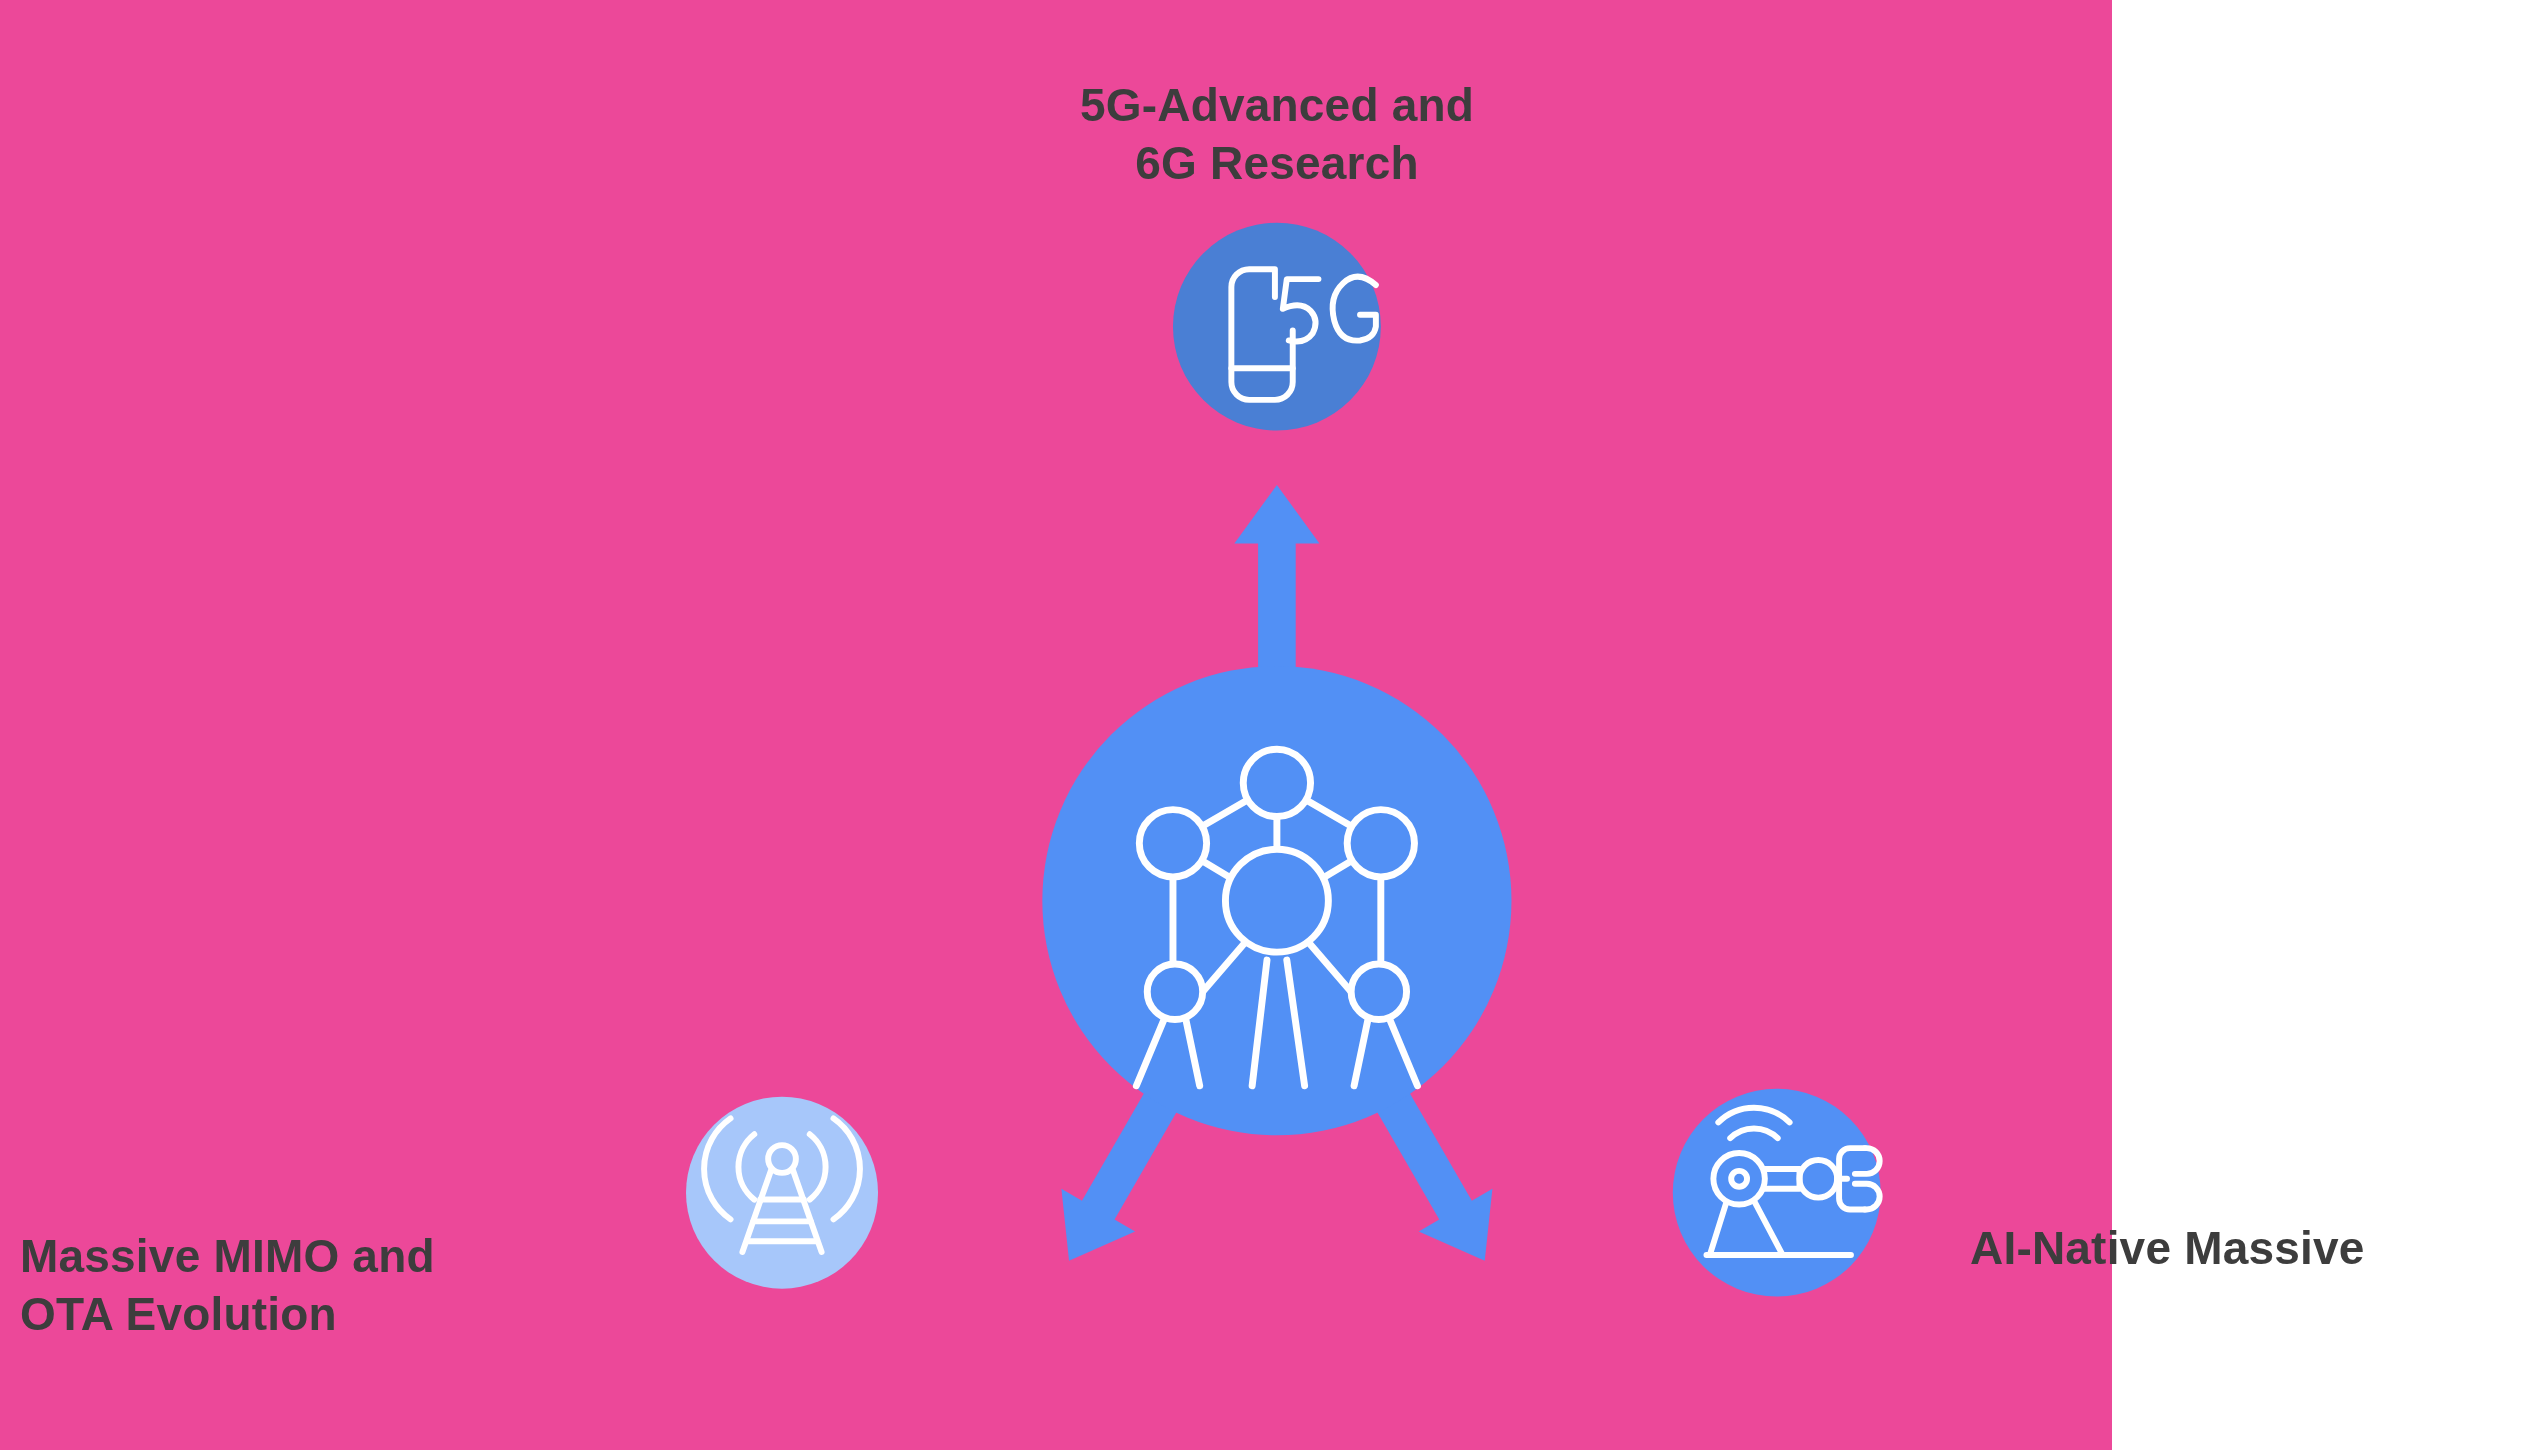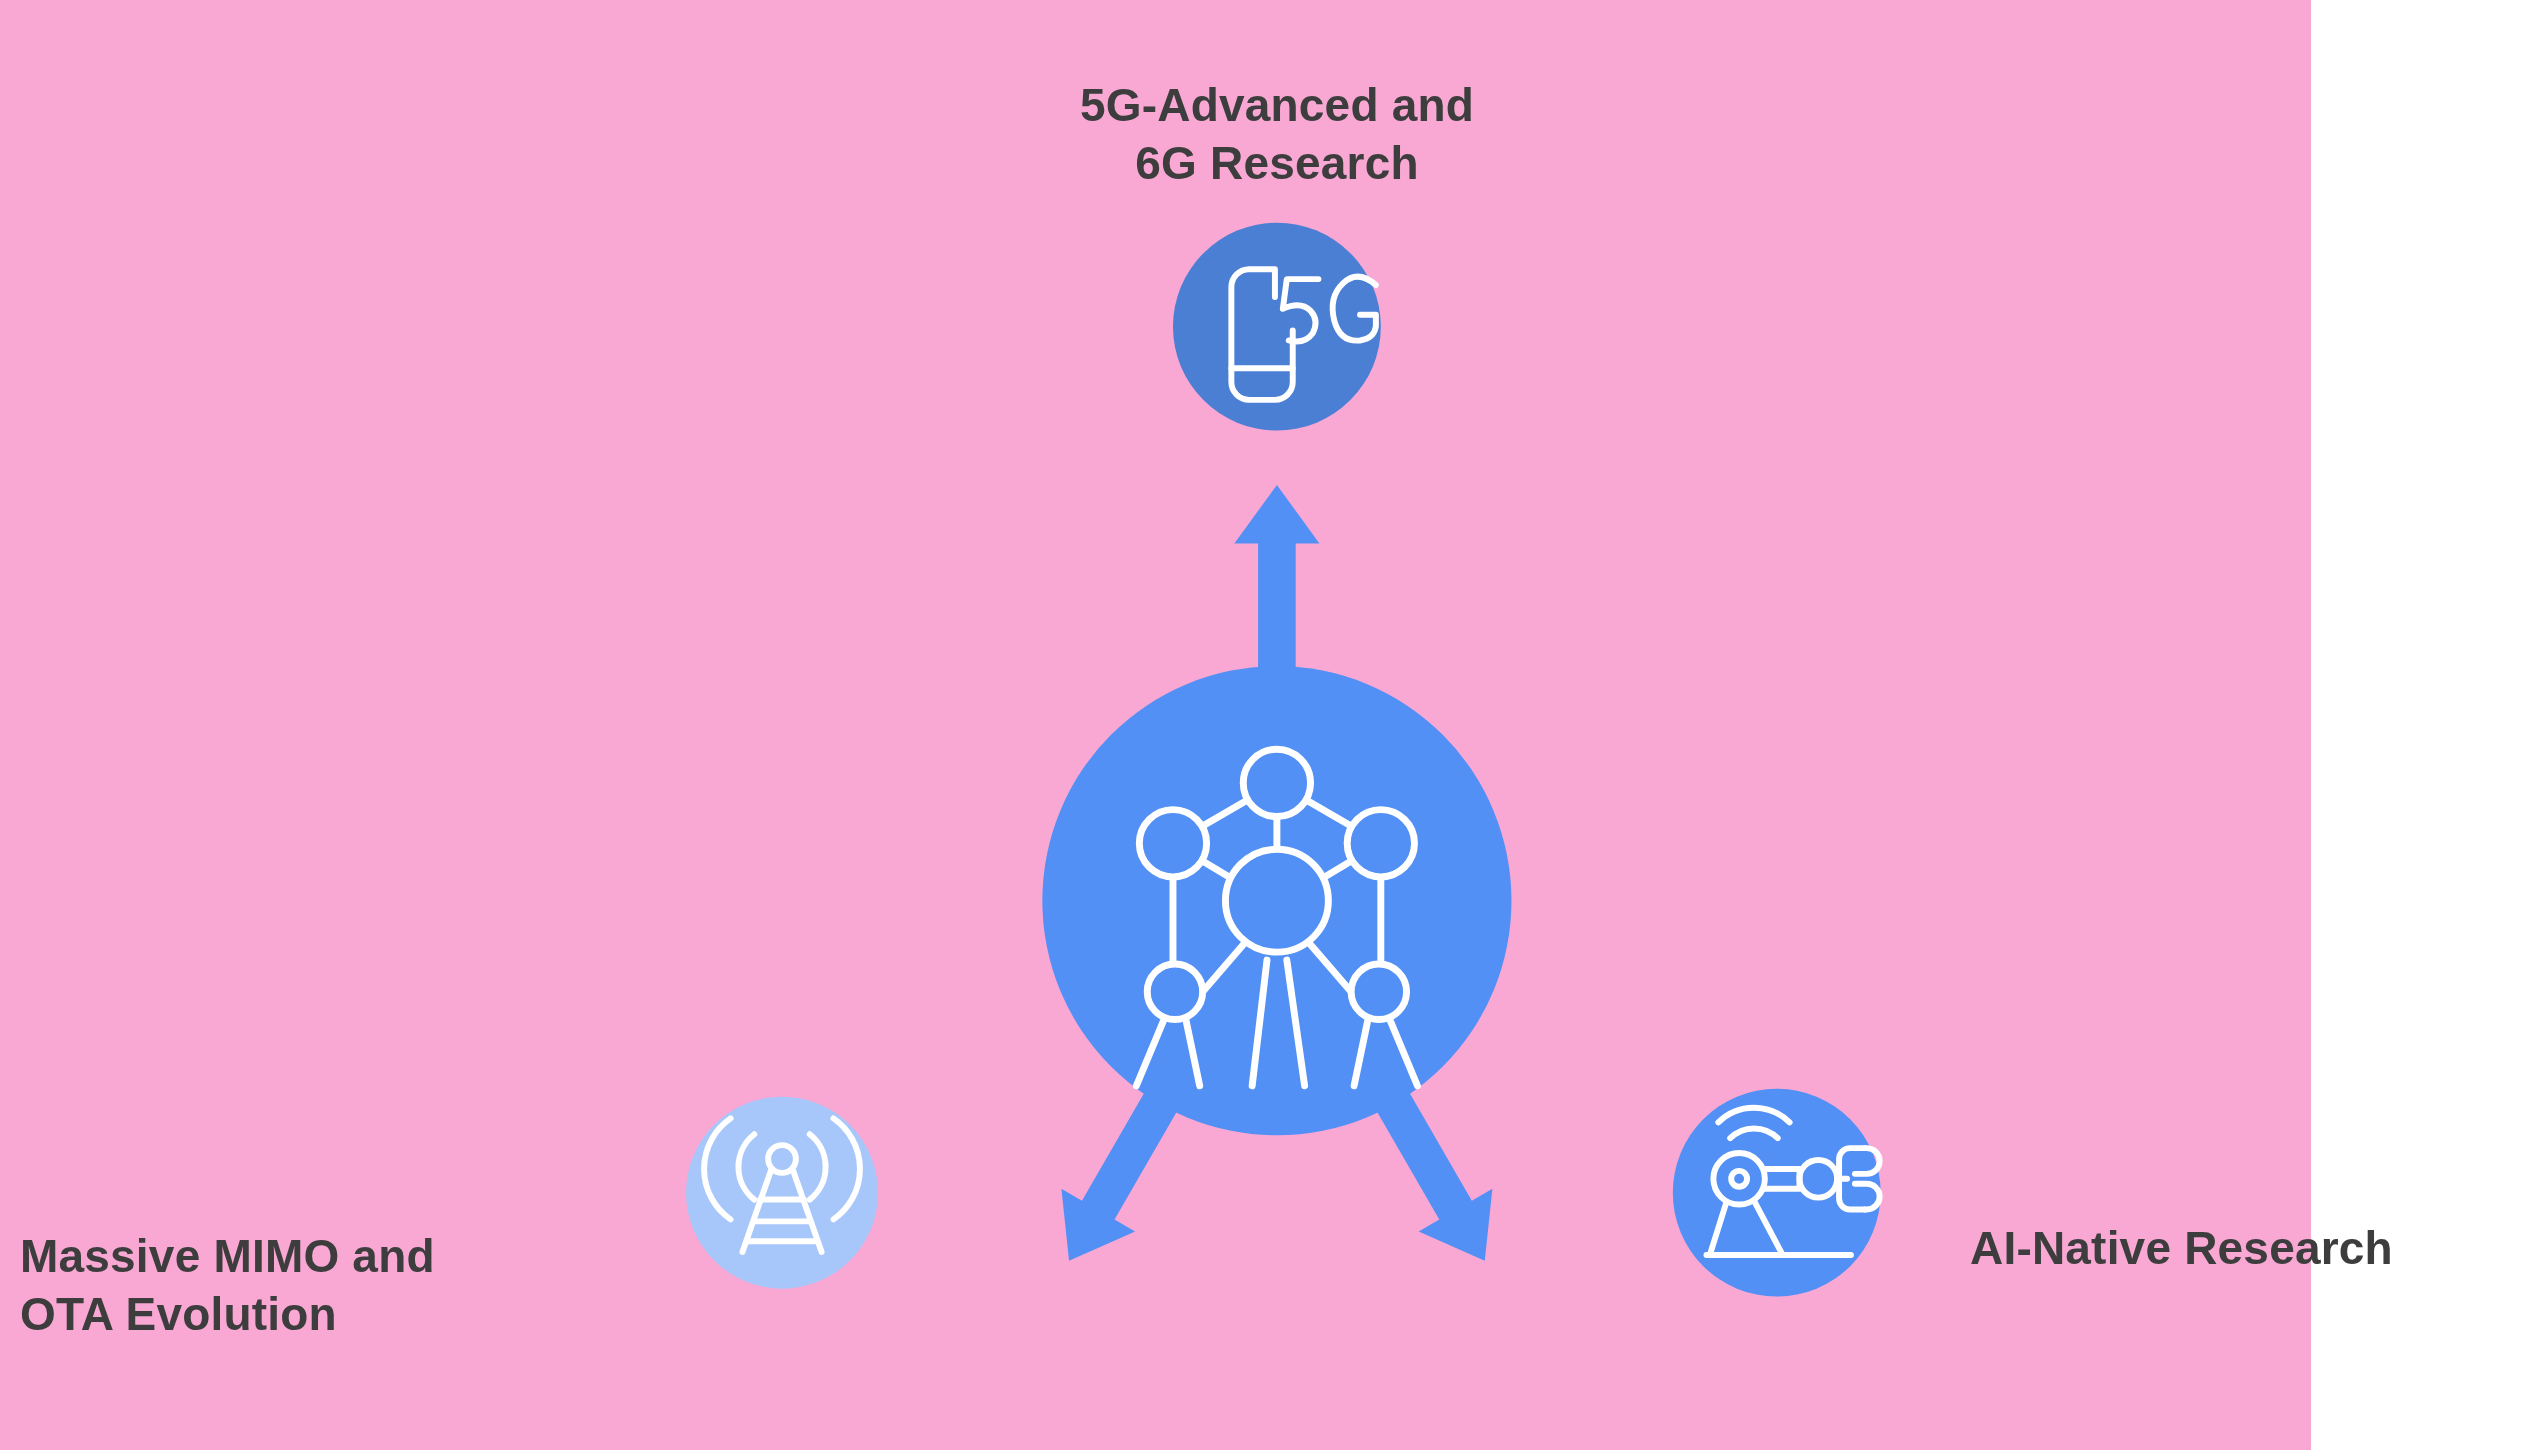--- a/index.html
+++ b/index.html
@@ -8,23 +8,23 @@
     background: #ffffff;
   }
   body {
     width: 2534px;
     height: 1450px;
     font-family: "Liberation Sans", sans-serif;
     overflow: hidden;
   }
   #stage {
     position: relative;
-    width: 2311px;
+    width: 2112px;
     height: 1450px;
-    background: #f9a8d4;
+    background: #ec4899;
   }
   #diagram-svg {
     position: absolute;
     left: 0;
     top: 0;
     width: 2534px;
     height: 1450px;
     display: block;
   }
   .node-label {
@@ -185,16 +185,16 @@
     </g>
 
   </svg>
 
   <div class="node-label" id="label-top">5G-Advanced and
 6G Research</div>
 
   <div class="node-label" id="label-left">Massive MIMO and
 OTA Evolution</div>
 
-  <div class="node-label" id="label-right">AI-Native Research</div>
+  <div class="node-label" id="label-right">AI-Native Massive</div>
 
 </div>
 
 
 </body></html>

